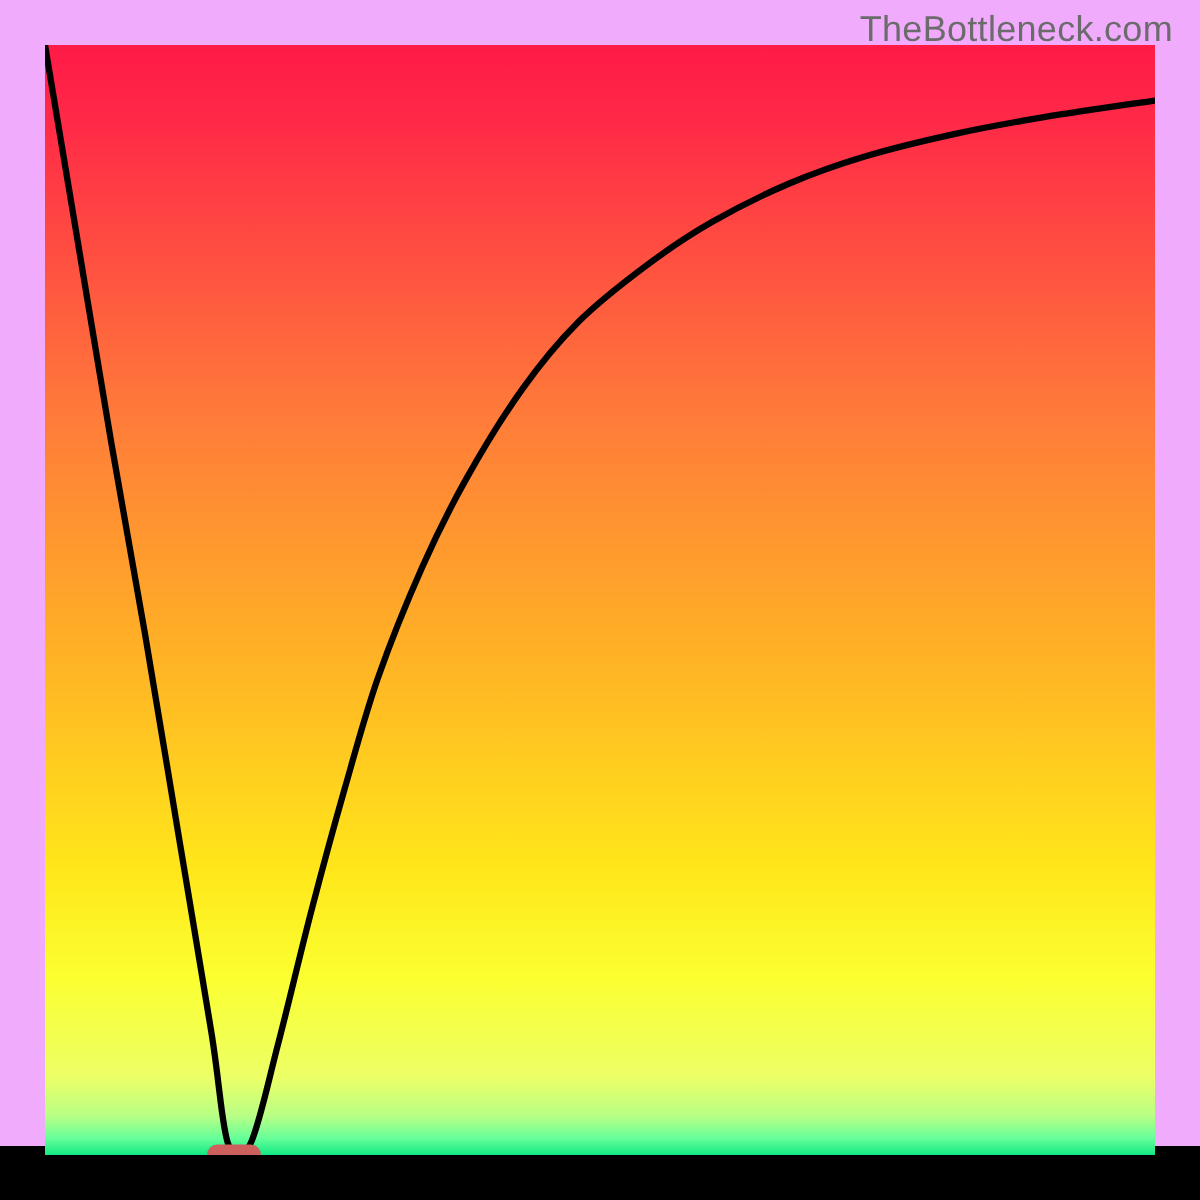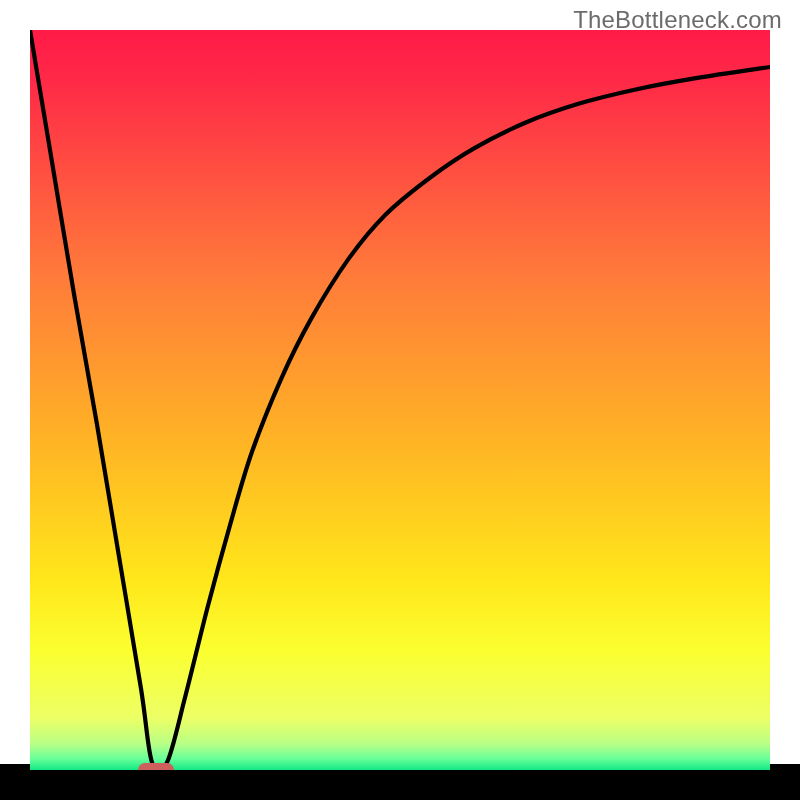--- a/index.html
+++ b/index.html
@@ -10,21 +10,21 @@
     overflow: hidden;
     background: #000;
     font-family: Arial, Helvetica, sans-serif;
   }
   .frame {
     position: absolute;
     left: 0;
     top: 0;
     width: 800px;
     height: 764px;
-    background: #ffffff;
+    background: #f0abfc;
   }
   .plot-area {
     position: absolute;
     left: 30px;
     top: 30px;
     width: 740px;
     height: 740px;
     overflow: hidden;
   }
   .gradient {

